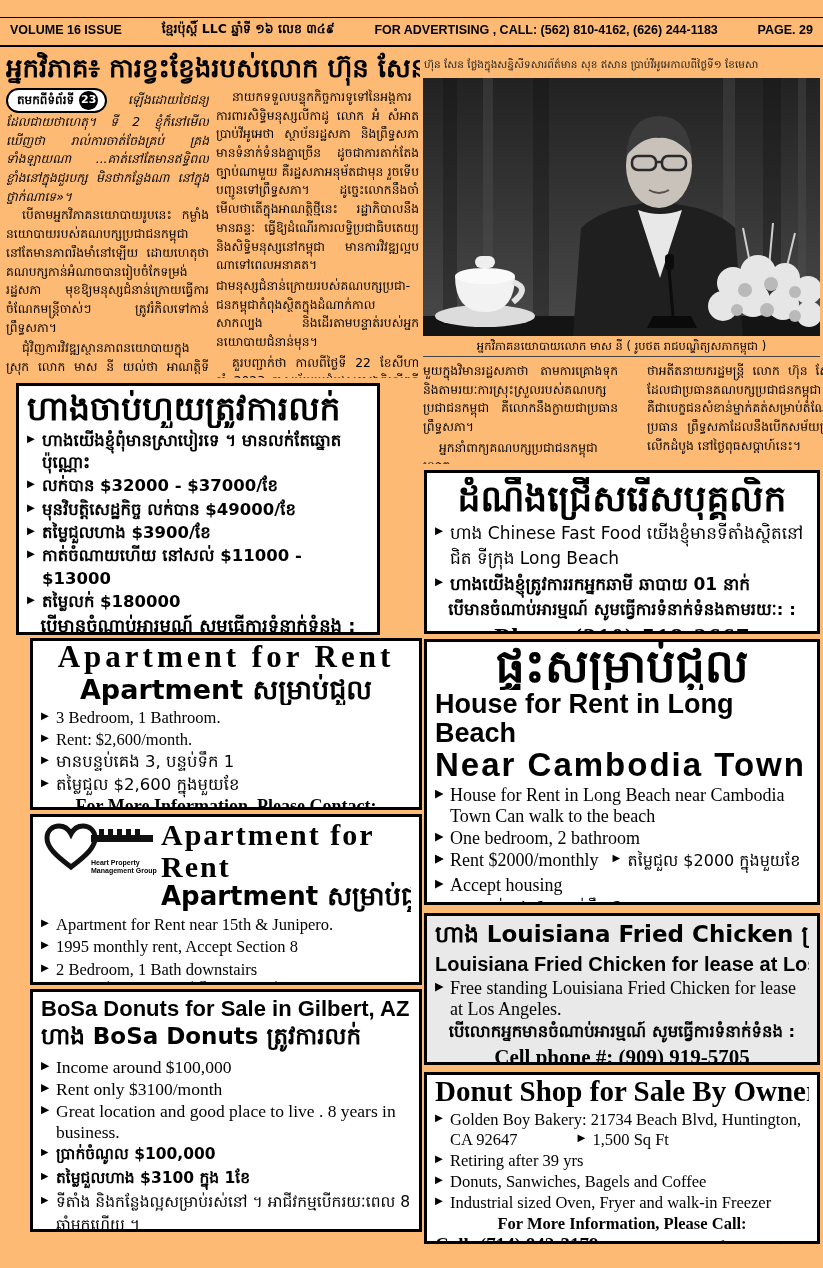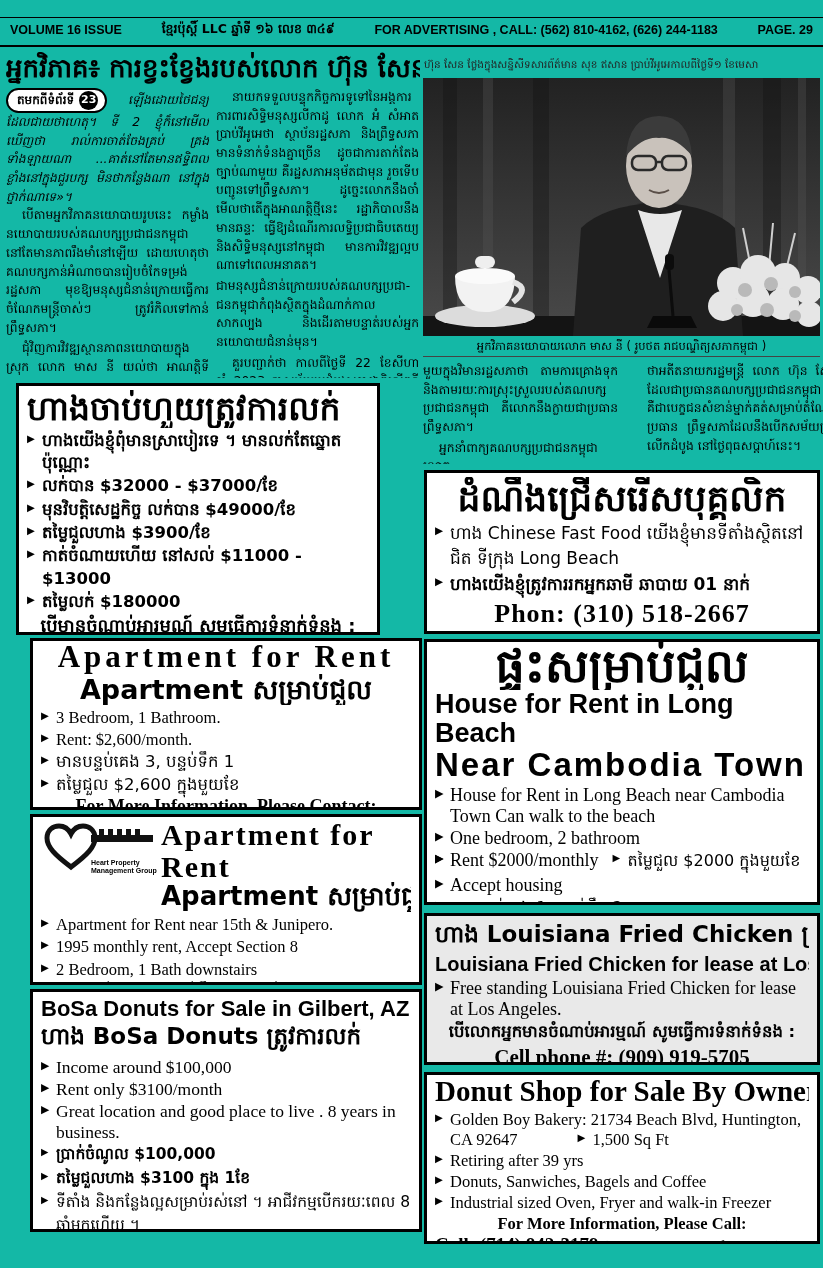--- a/index.html
+++ b/index.html
@@ -1,16 +1,16 @@
 <!DOCTYPE html>
 <html><head>
 <meta charset="utf-8">
 <style>
   html,body{margin:0;padding:0;background:#fff;}
-  .page{position:relative;width:823px;height:1268px;background:#14b8a6;overflow:hidden;
+  .page{position:relative;width:823px;height:1268px;background:#fdba74;overflow:hidden;
         font-family:"Liberation Serif", serif;color:#000;}
   
   .rule{position:absolute;left:0;width:823px;background:#000;}
   .masthead{position:absolute;left:0;top:21px;width:823px;display:flex;justify-content:space-between;
             align-items:center;padding:0 10px;box-sizing:border-box;
             font-family:"Liberation Sans", sans-serif;font-weight:bold;font-size:12.5px;}
   
   .headline{position:absolute;left:6px;top:52px;width:414px;font-size:26px;font-weight:bold;
             white-space:nowrap;overflow:hidden;font-family:"DejaVu Sans", sans-serif;}
   .topline{position:absolute;left:424px;top:58px;width:396px;font-size:10.5px;white-space:nowrap;
@@ -245,20 +245,21 @@
     </ul>
 
   </div>
 
   <div class="ad km" style="left:424px;top:470px;width:396px;height:164px;">
     <div class="ctr b" style="font-size:36px;line-height:1.2;white-space:nowrap;overflow:hidden;">ដំណឹងជ្រើសរើសបុគ្គលិក</div>
     <ul>
       <li style="font-size:17px;">ហាង Chinese Fast Food យើងខ្ញុំមានទីតាំងស្ថិតនៅជិត ទីក្រុង Long Beach</li>
       <li class="b" style="font-size:17px;">ហាងយើងខ្ញុំត្រូវការរកអ្នកឆាមី ឆាបាយ 01 នាក់</li>
     </ul>
+    <div class="ctr b" style="font-size:16.5px;">បើមានចំណាប់អារម្មណ៍ សូមធ្វើការទំនាក់ទំនងតាមរយៈ: :</div>
     <div class="ctr b" style="font-size:26px;font-family:'Liberation Serif',serif;letter-spacing:1px;">Phon: (310) 518-2667</div>
   </div>
 
   <div class="ad" style="left:424px;top:639px;width:396px;height:266px;padding-top:0;">
     <div class="house-km km ctr">ផ្ទះសម្រាប់ជួល</div>
     <div class="house-en1">House for Rent in Long Beach</div>
     <div class="house-en2">Near Cambodia Town</div>
     <ul>
       <li style="font-size:18px;">House for Rent in Long Beach near Cambodia Town Can walk to the beach</li>
       <li style="font-size:18px;">One bedroom, 2 bathroom</li>

